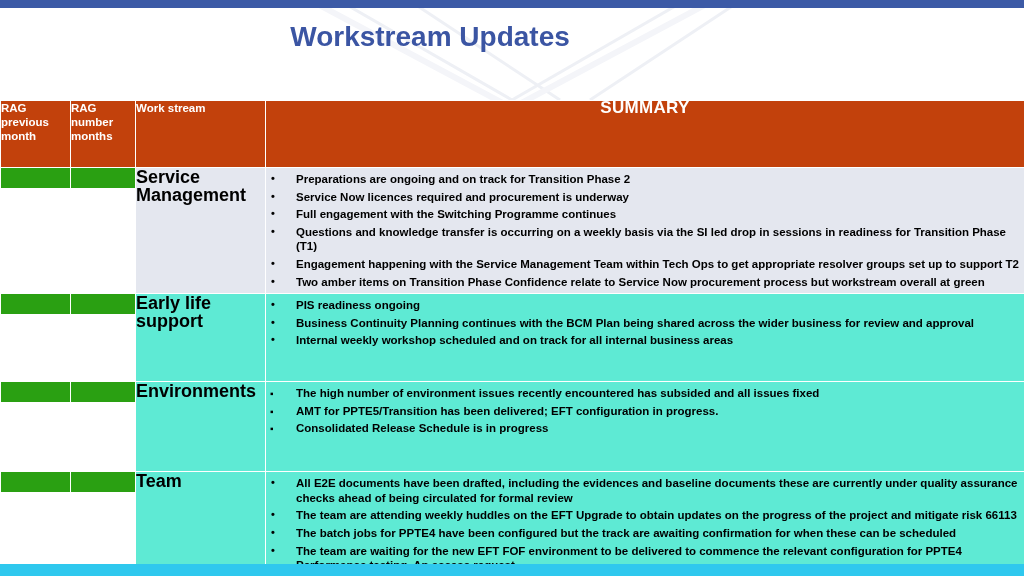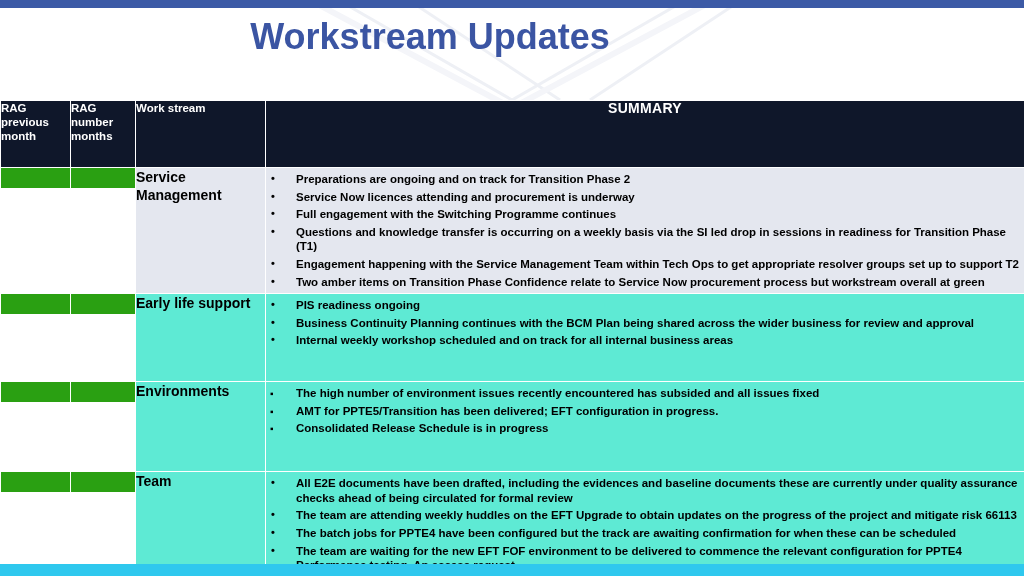--- a/index.html
+++ b/index.html
@@ -43,21 +43,21 @@
   #title-area {
     position: absolute;
     left: 0; top: 8px;
     width: 1024px; height: 92px;
   }
   #page-title {
     position: absolute;
     left: 0; top: 8px;
     width: 860px;
     text-align: center;
-    font-size: 36px;
+    font-size: 28px;
     font-weight: bold;
     color: #3b55a3;
     letter-spacing: 0px;
     line-height: 42px;
     white-space: nowrap;
   }
 
   
   #rag-table {
     position: absolute;
@@ -68,35 +68,35 @@
     table-layout: fixed;
   }
   #rag-table td, #rag-table th {
     padding: 0;
     vertical-align: top;
     border: 1px solid #ffffff;
   }
 
   
   .hdr {
-    background: #0f172a;
+    background: #c2410c;
     color: #ffffff;
     font-size: 11.5px;
     font-weight: bold;
     line-height: 14px;
     height: 67px;
     text-align: left;
     vertical-align: middle;
     padding: 0 0 0 9px;
     box-sizing: border-box;
   }
   .hdr.center {
     text-align: center;
     padding-left: 0;
-    font-size: 14px;
+    font-size: 17px;
     letter-spacing: 0.3px;
   }
   .hdr.ws {
     padding-left: 10px;
     vertical-align: middle;
   }
 
   
   .col-rag-prev { width: 70px; }
   .col-rag-cur  { width: 65px; }
@@ -111,21 +111,21 @@
   .rag-chip {
     display: block;
     width: 100%;
     height: 100%;
     min-height: 20px;
     background: #2aa012;
   }
 
   
   .ws-cell {
-    font-size: 14px;
+    font-size: 18px;
     font-weight: bold;
     color: #000000;
     line-height: 18px;
     padding: 11px 4px 4px 10px;
     box-sizing: border-box;
   }
 
   
   .sum-cell {
     padding: 8px 10px 6px 8px;
@@ -218,21 +218,21 @@
         <td class="rag-cell">
           <span class="rag-chip" style="background: rgb(42, 160, 18);"></span>
         </td>
         <td class="rag-cell">
           <span class="rag-chip" style="background: rgb(42, 160, 18);"></span>
         </td>
         <td class="ws-cell">Service Management</td>
         <td class="sum-cell">
           <ul class="sum-list">
             <li>Preparations are ongoing and on track for Transition Phase 2</li>
-            <li>Service Now licences attending and procurement is underway</li>
+            <li>Service Now licences required and procurement is underway</li>
             <li>Full engagement with the Switching Programme continues</li>
             <li>Questions and knowledge transfer is occurring on a weekly basis via the SI led drop in sessions in readiness for Transition Phase (T1)</li>
             <li>Engagement happening with the Service Management Team within Tech Ops to get appropriate resolver groups set up to support T2</li>
             <li>Two amber items on Transition Phase Confidence relate to Service Now procurement process but workstream overall at green</li>
           </ul>
         </td>
       </tr>
       <tr class="row-plain r1">
         <td class="rag-cell">
           <span class="rag-chip" style="background: rgb(42, 160, 18);"></span>

